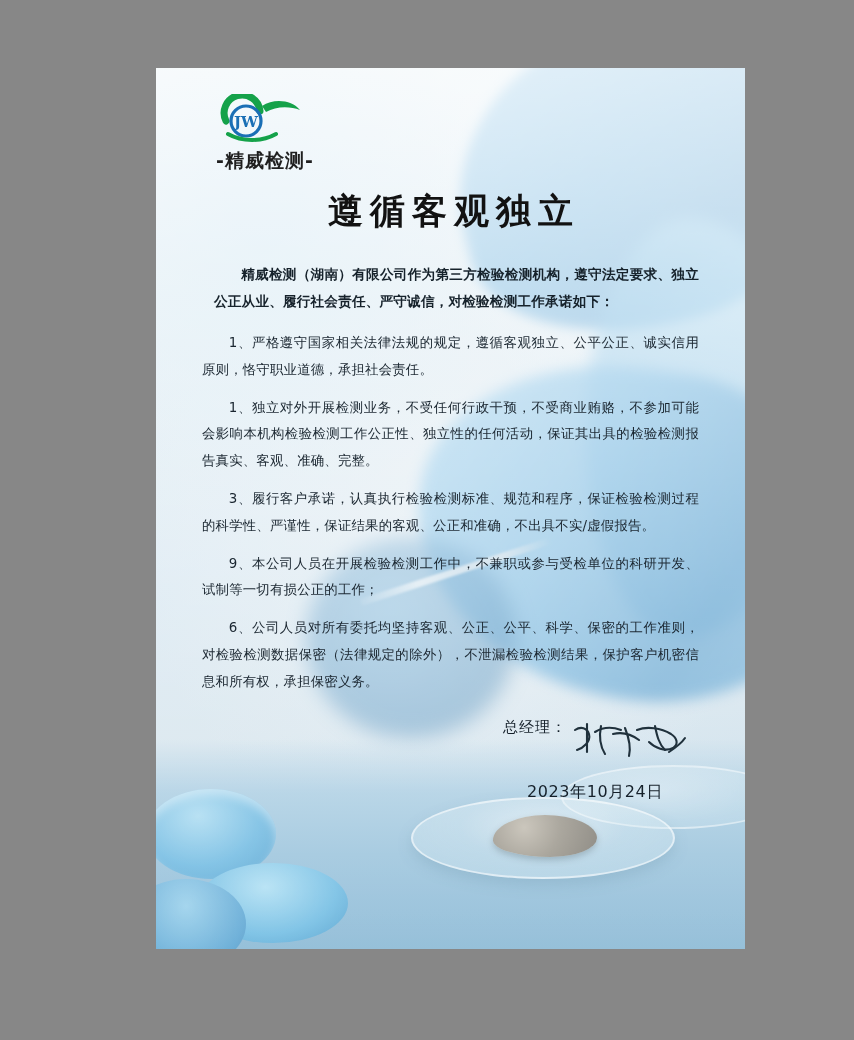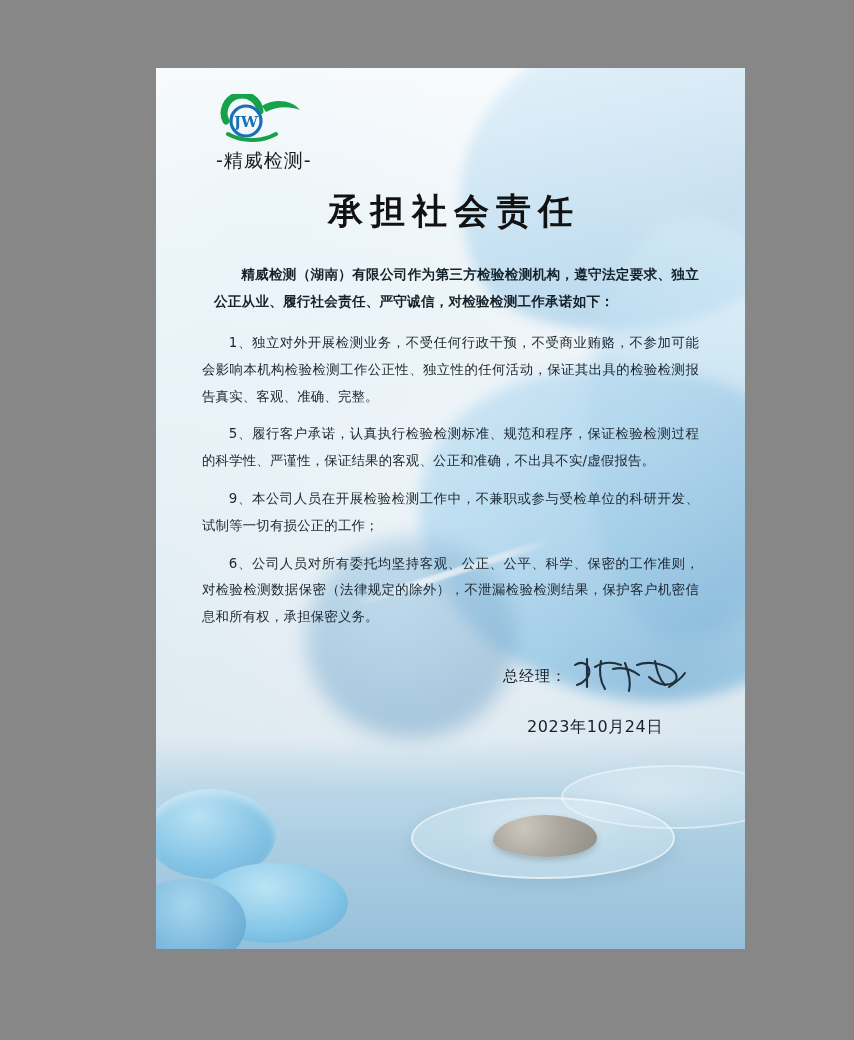--- a/index.html
+++ b/index.html
@@ -167,21 +167,21 @@
   }
   .logo-mark {
     position: relative;
     width: 92px;
     height: 52px;
   }
   .logo-name {
     margin-top: 2px;
     font-family: "DejaVu Sans", "Liberation Sans", sans-serif;
     font-size: 19px;
-    font-weight: 400;
+    font-weight: 700;
     letter-spacing: 1px;
     color: #1f1f1f;
     white-space: nowrap;
   }
 
   
   .doc-title {
     margin-top: 14px;
     text-align: center;
     font-family: "DejaVu Serif", "Liberation Serif", serif;
@@ -214,21 +214,21 @@
     color: #1a2630;
     text-indent: 2em;
     text-align: justify;
     letter-spacing: .2px;
   }
 
   
   .sign-row {
     margin-top: 22px;
     display: flex;
-    align-items: center;
+    align-items: flex-start;
     justify-content: flex-end;
     padding-right: 18px;
   }
   .sign-label {
     font-size: 15px;
     color: #15202a;
     letter-spacing: 1px;
   }
   .sign-mark {
     position: relative;
@@ -278,27 +278,28 @@
             <path d="M10 27 A18 18 0 1 1 44 17" fill="none" stroke="#15a24a" stroke-width="7" stroke-linecap="round"></path>
             <path d="M46 12 C58 4 76 6 84 16 C74 12 60 12 50 18 Z" fill="#15a24a"></path>
             <circle cx="30" cy="27" r="15" fill="none" stroke="#1a6fb5" stroke-width="3.2"></circle>
             <text x="30" y="33" text-anchor="middle" font-family="DejaVu Serif, serif" font-size="15" font-weight="bold" fill="#1a6fb5">JW</text>
             <path d="M12 40 C26 48 46 48 60 40" fill="none" stroke="#15a24a" stroke-width="4" stroke-linecap="round"></path>
           </svg>
         </div>
         <div class="logo-name">-精威检测-</div>
       </div>
 
-      <div class="doc-title">承担社会责任</div>
+      <div class="doc-title">遵循客观独立</div>
 
       <div class="body-wrap">
         <p class="lead">精威检测（湖南）有限公司作为第三方检验检测机构，遵守法定要求、独立公正从业、履行社会责任、严守诚信，对检验检测工作承诺如下：</p>
 
+        <p class="clause">1、严格遵守国家相关法律法规的规定，遵循客观独立、公平公正、诚实信用原则，恪守职业道德，承担社会责任。</p>
         <p class="clause">1、独立对外开展检测业务，不受任何行政干预，不受商业贿赂，不参加可能会影响本机构检验检测工作公正性、独立性的任何活动，保证其出具的检验检测报告真实、客观、准确、完整。</p>
-        <p class="clause">5、履行客户承诺，认真执行检验检测标准、规范和程序，保证检验检测过程的科学性、严谨性，保证结果的客观、公正和准确，不出具不实/虚假报告。</p>
+        <p class="clause">3、履行客户承诺，认真执行检验检测标准、规范和程序，保证检验检测过程的科学性、严谨性，保证结果的客观、公正和准确，不出具不实/虚假报告。</p>
         <p class="clause">9、本公司人员在开展检验检测工作中，不兼职或参与受检单位的科研开发、试制等一切有损公正的工作；</p>
         <p class="clause">6、公司人员对所有委托均坚持客观、公正、公平、科学、保密的工作准则，对检验检测数据保密（法律规定的除外），不泄漏检验检测结果，保护客户机密信息和所有权，承担保密义务。</p>
       </div>
 
       <div class="sign-row">
         <span class="sign-label">总经理：</span>
         <span class="sign-mark">
           <svg width="120" height="46" viewBox="0 0 120 46" aria-hidden="true">
             <g fill="none" stroke="#20313c" stroke-width="2.1" stroke-linecap="round">
               <path d="M6 12 C12 8 18 10 20 16 C22 24 14 30 8 32"></path>

